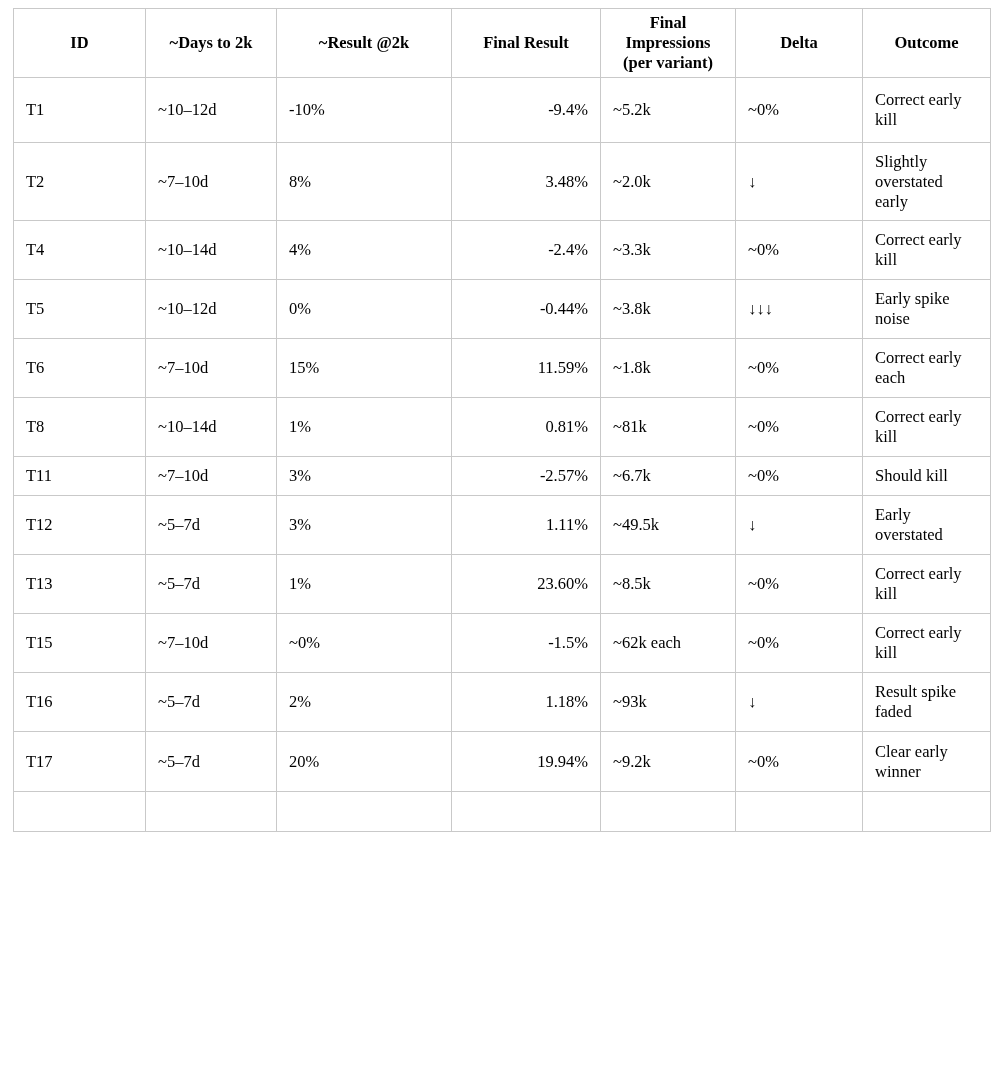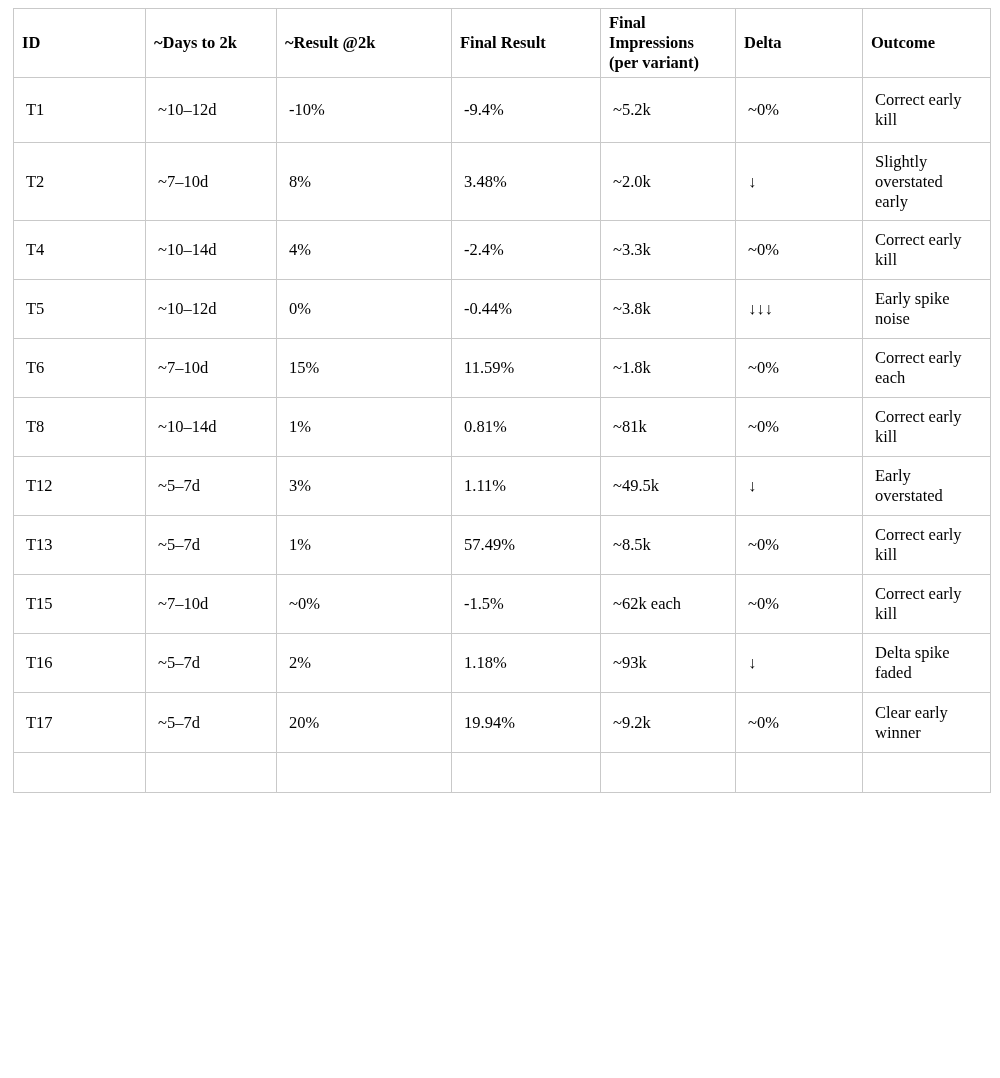--- a/index.html
+++ b/index.html
@@ -29,25 +29,25 @@
   }
   .doc-table th, .doc-table td {
     border: 1px solid #c9c9c9;
     vertical-align: middle;
     padding: 4px 12px;
     overflow: hidden;
     word-wrap: normal;
   }
   .doc-table th {
     font-weight: bold;
-    text-align: left;
+    text-align: center;
     padding: 4px 8px;
   }
   .doc-table td { text-align: left; }
-  .doc-table td.num { }
+  .doc-table td.num { text-align: right; }
   .doc-table td.outcome { padding-right: 14px; }
 </style>
 </head>
 <body>
 
 <div class="page">
   <table class="doc-table">
     <colgroup>
       <col style="width:132px">
         <col style="width:131px">
@@ -114,55 +114,64 @@
     </tr>
     <tr style="height:59px">
       <td>T8</td>
       <td>~10–14d</td>
       <td>1%</td>
       <td class="num">0.81%</td>
       <td>~81k</td>
       <td>~0%</td>
       <td class="outcome">Correct early kill</td>
     </tr>
+    <tr style="height:39px">
+      <td>T11</td>
+      <td>~7–10d</td>
+      <td>3%</td>
+      <td class="num">-2.57%</td>
+      <td>~6.7k</td>
+      <td>~0%</td>
+      <td class="outcome">Should kill</td>
+    </tr>
     <tr style="height:59px">
       <td>T12</td>
       <td>~5–7d</td>
       <td>3%</td>
       <td class="num">1.11%</td>
       <td>~49.5k</td>
       <td>↓</td>
       <td class="outcome">Early overstated</td>
     </tr>
     <tr style="height:59px">
       <td>T13</td>
       <td>~5–7d</td>
       <td>1%</td>
-      <td class="num">57.49%</td>
+      <td class="num">23.60%</td>
       <td>~8.5k</td>
       <td>~0%</td>
       <td class="outcome">Correct early kill</td>
     </tr>
     <tr style="height:59px">
       <td>T15</td>
       <td>~7–10d</td>
       <td>~0%</td>
       <td class="num">-1.5%</td>
       <td>~62k each</td>
       <td>~0%</td>
       <td class="outcome">Correct early kill</td>
     </tr>
     <tr style="height:59px">
       <td>T16</td>
       <td>~5–7d</td>
       <td>2%</td>
       <td class="num">1.18%</td>
       <td>~93k</td>
       <td>↓</td>
-      <td class="outcome">Delta spike faded</td>
+      <td class="outcome">Result spike faded</td>
     </tr>
     <tr style="height:60px">
       <td>T17</td>
       <td>~5–7d</td>
       <td>20%</td>
       <td class="num">19.94%</td>
       <td>~9.2k</td>
       <td>~0%</td>
       <td class="outcome">Clear early winner</td>
     </tr>

